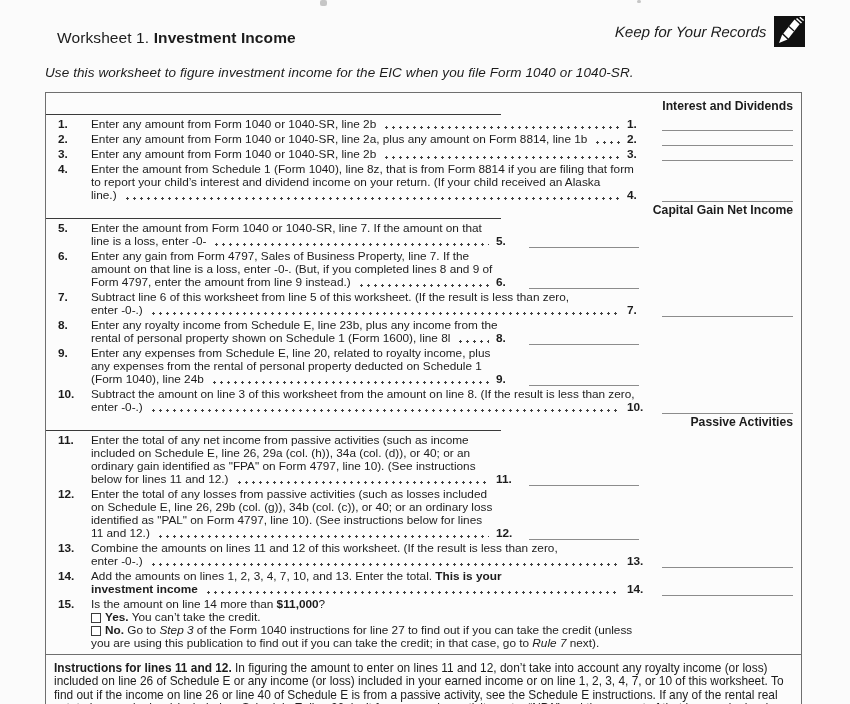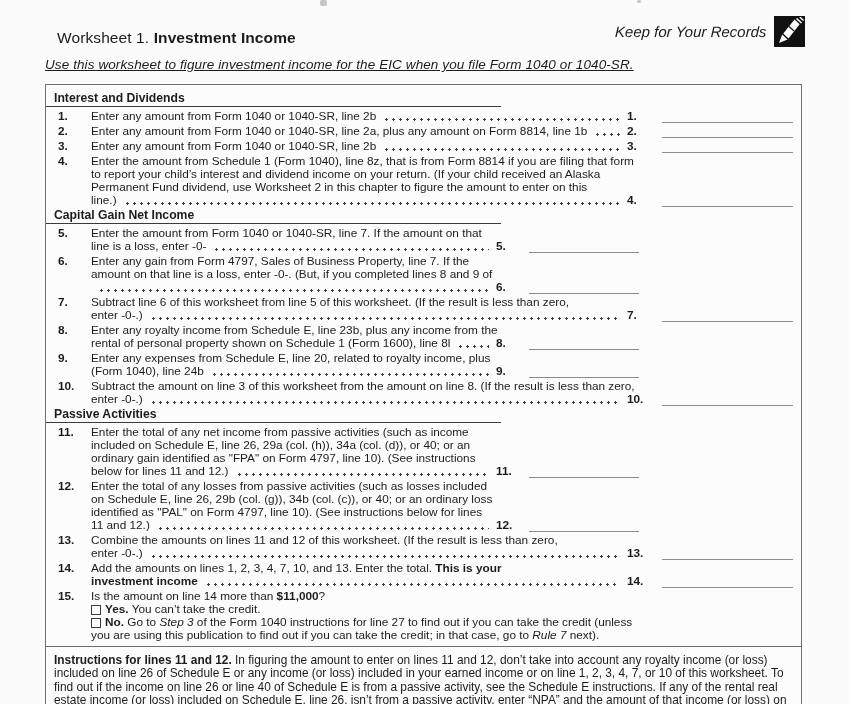--- a/index.html
+++ b/index.html
@@ -16,30 +16,30 @@
 
   .page{padding:14px 45px 0 45px;}
 
   .hdr{display:flex;align-items:flex-end;justify-content:space-between;margin-top:2px;margin-left:12px;}
   .hdr-left{font-size:15.5px;letter-spacing:.1px;}
   .hdr-left b{font-weight:700;}
   .hdr-right{display:flex;align-items:center;gap:8px;}
   .keep{font-style:italic;font-size:15px;white-space:nowrap;transform:skewX(-2deg);}
   .pencil{width:31px;height:31px;display:block;}
 
-  .intro{font-style:italic;font-size:13.5px;margin-top:10px;letter-spacing:.1px;text-decoration:underline;}
+  .intro{font-style:italic;font-size:13.5px;margin-top:18px;letter-spacing:.1px;}
 
   .wsbox{
     margin-top:12px;width:757px;box-sizing:border-box;
     border:1px solid #6f6f6f;background:#fcfcfc;
   }
   .ws-main{padding:5px 8px 2px 8px;font-size:11.8px;line-height:13px;}
 
   .sec{margin-top:2px;}
-  .sec-label{font-weight:700;font-size:12.2px;line-height:13px;}
+  .sec-label{font-weight:700;font-size:12.2px;line-height:13px;text-align:right;}
   .sec-rule{height:0;border-bottom:1.4px solid #3a3a3a;width:455px;margin:1px 0 3px -8px;}
 
   .item{margin:1px 0 2px 0;}
   .wline{display:flex;align-items:flex-end;}
   .lnum{flex:none;width:37px;font-weight:700;box-sizing:border-box;padding-left:4px;}
   .cont{padding-left:37px;}
   .txt{white-space:pre-wrap;}
   .leader{
     flex:1;min-width:14px;height:3px;margin:0 2px 2px 7px;
     background-image:radial-gradient(circle,#3d3d3d 1.05px,transparent 1.35px);
@@ -125,23 +125,20 @@
         </div>
         <div class="item">
           <div class="wline">
             <span class="lnum">4.</span>
             <span class="txt">Enter the amount from Schedule 1 (Form 1040), line 8z, that is from Form 8814 if you are filing that form</span>
           </div>
           <div class="wline cont">
             <span class="txt">to report your child’s interest and dividend income on your return. (If your child received an Alaska</span>
           </div>
           <div class="wline cont">
-            <span class="txt">Permanent Fund dividend, use Worksheet 2 in this chapter to figure the amount to enter on this</span>
-          </div>
-          <div class="wline cont">
             <span class="txt">line.)</span>
             <span class="leader"></span>
             <span class="rnum">4.</span>
             <span class="entry right"></span>
           </div>
         </div>
         <div class="sec">
           <div class="sec-label">Capital Gain Net Income</div>
           <div class="sec-rule"></div>
         </div>
@@ -160,20 +157,21 @@
         </div>
         <div class="item">
           <div class="wline">
             <span class="lnum">6.</span>
             <span class="txt">Enter any gain from Form 4797, Sales of Business Property, line 7. If the</span>
           </div>
           <div class="wline cont">
             <span class="txt">amount on that line is a loss, enter -0-. (But, if you completed lines 8 and 9 of</span>
           </div>
           <div class="wline cont">
+            <span class="txt">Form 4797, enter the amount from line 9 instead.)</span>
             <span class="leader"></span>
             <span class="rnum">6.</span>
             <span class="entry mid"></span>
             <span class="spacer"></span>
           </div>
         </div>
         <div class="item">
           <div class="wline">
             <span class="lnum">7.</span>
             <span class="txt">Subtract line 6 of this worksheet from line 5 of this worksheet. (If the result is less than zero,</span>
@@ -195,20 +193,23 @@
             <span class="leader"></span>
             <span class="rnum">8.</span>
             <span class="entry mid"></span>
             <span class="spacer"></span>
           </div>
         </div>
         <div class="item">
           <div class="wline">
             <span class="lnum">9.</span>
             <span class="txt">Enter any expenses from Schedule E, line 20, related to royalty income, plus</span>
+          </div>
+          <div class="wline cont">
+            <span class="txt">any expenses from the rental of personal property deducted on Schedule 1</span>
           </div>
           <div class="wline cont">
             <span class="txt">(Form 1040), line 24b</span>
             <span class="leader"></span>
             <span class="rnum">9.</span>
             <span class="entry mid"></span>
             <span class="spacer"></span>
           </div>
         </div>
         <div class="item">

